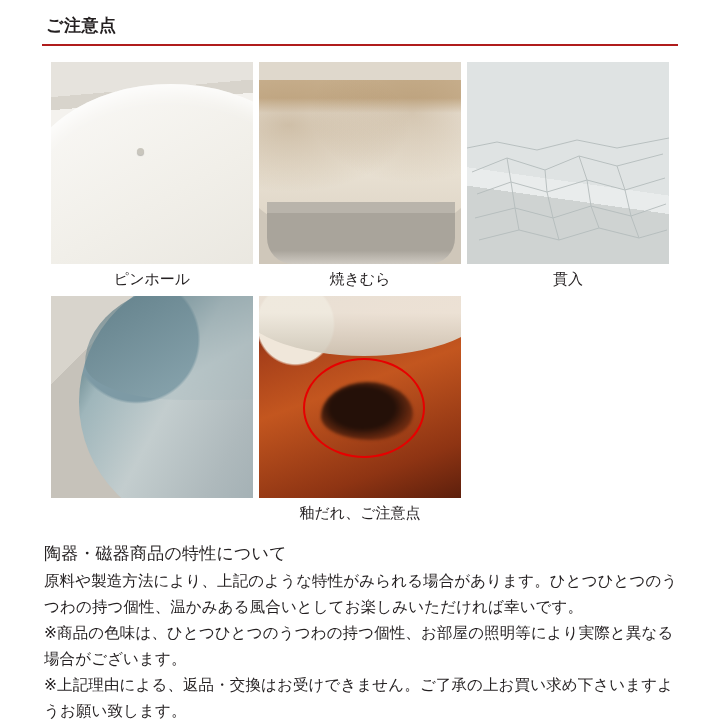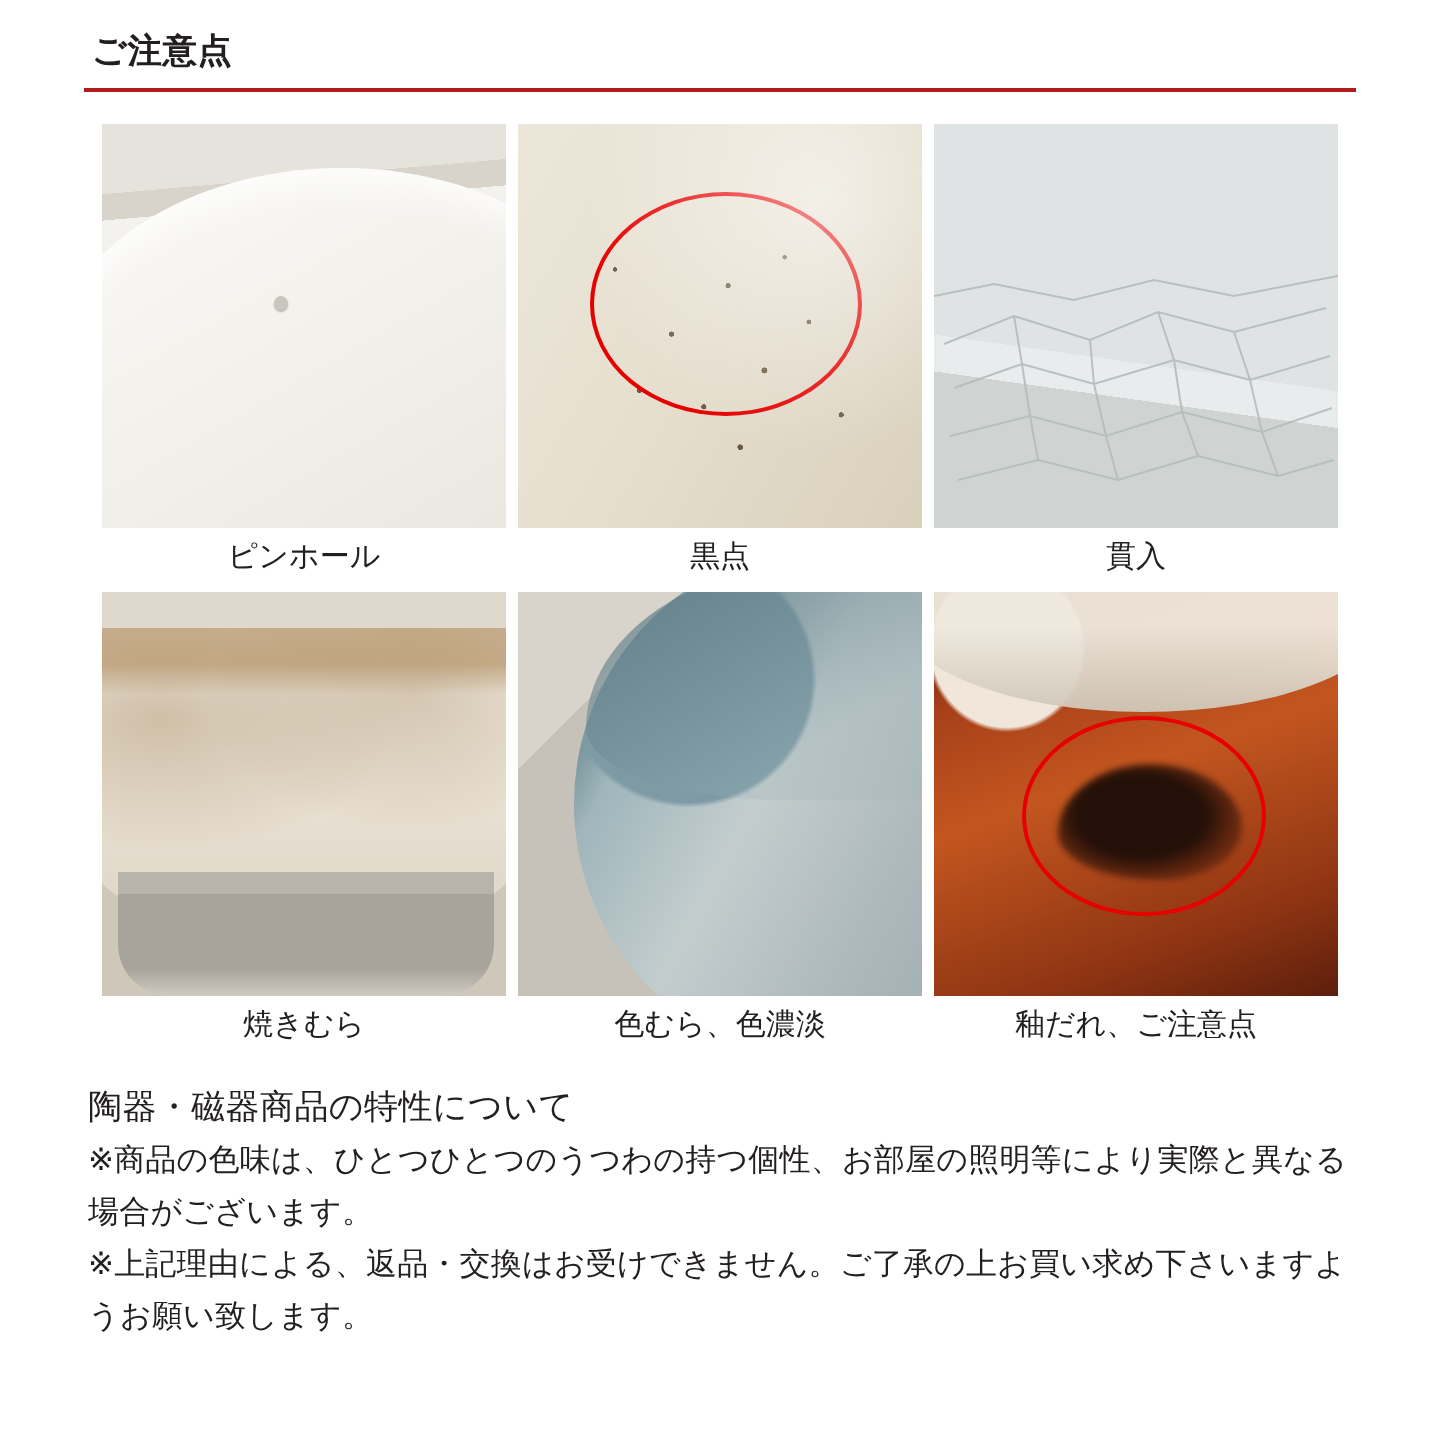--- a/index.html
+++ b/index.html
@@ -227,25 +227,24 @@
   <div class="grid">
 
     <div class="cell">
       <div class="thumb ph-pinhole">
         <div class="dot"></div>
         <div class="marker" style="left:56px; top:54px; width:66px; height:66px;"></div>
       </div>
       <div class="caption">ピンホール</div>
     </div>
 
-    <div class="cell">
-      <div class="thumb ph-kokuten">
-        <div class="marker" style="left:36px; top:34px; width:136px; height:112px; border-radius:50%;"></div>
-      </div>
-      <div class="caption">黒点</div>
+
+    <div class="cell">
+      <div class="thumb ph-yakimura"></div>
+      <div class="caption">焼きむら</div>
     </div>
 
     <div class="cell">
       <div class="thumb ph-kannyu">
         <svg class="crackle" viewBox="0 0 202 202" preserveAspectRatio="none">
           <g stroke="#b4bcbc" stroke-width="1" fill="none" opacity="0.9">
             <path d="M5 110 L40 96 L78 108 L112 94 L150 104 L196 92"></path>
             <path d="M10 132 L44 120 L80 130 L120 118 L158 128 L198 116"></path>
             <path d="M8 156 L48 146 L86 156 L124 144 L164 154 L199 142"></path>
             <path d="M12 178 L52 168 L92 178 L132 166 L172 176 L200 168"></path>
@@ -254,37 +253,32 @@
             <path d="M112 94 L120 118 L124 144 L132 166"></path>
             <path d="M150 104 L158 128 L164 154 L172 176"></path>
             <path d="M0 86 L30 80 L70 88 L110 78 L150 86 L202 76"></path>
           </g>
         </svg>
       </div>
       <div class="caption">貫入</div>
     </div>
 
     <div class="cell">
-      <div class="thumb ph-yakimura"></div>
-      <div class="caption">焼きむら</div>
-    </div>
-
-    <div class="cell">
       <div class="thumb ph-iromura"></div>
-      <div class="caption">色むら、色濃淡</div>
     </div>
 
     <div class="cell">
       <div class="thumb ph-yudare">
         <div class="marker" style="left:44px; top:62px; width:122px; height:100px;"></div>
       </div>
       <div class="caption">釉だれ、ご注意点</div>
     </div>
 
   </div>
 
   <div class="body-block">
     <div class="body-title">陶器・磁器商品の特性について</div>
+    <div class="body-para">原料や製造方法により、上記のような特性がみられる場合があります。ひとつひとつのうつわの持つ個性、温かみある風合いとしてお楽しみいただければ幸いです。</div>
     <div class="body-para">※商品の色味は、ひとつひとつのうつわの持つ個性、お部屋の照明等により実際と異なる場合がございます。</div>
     <div class="body-para">※上記理由による、返品・交換はお受けできません。ご了承の上お買い求め下さいますようお願い致します。</div>
   </div>
 
 </div>
 
 </body></html>

